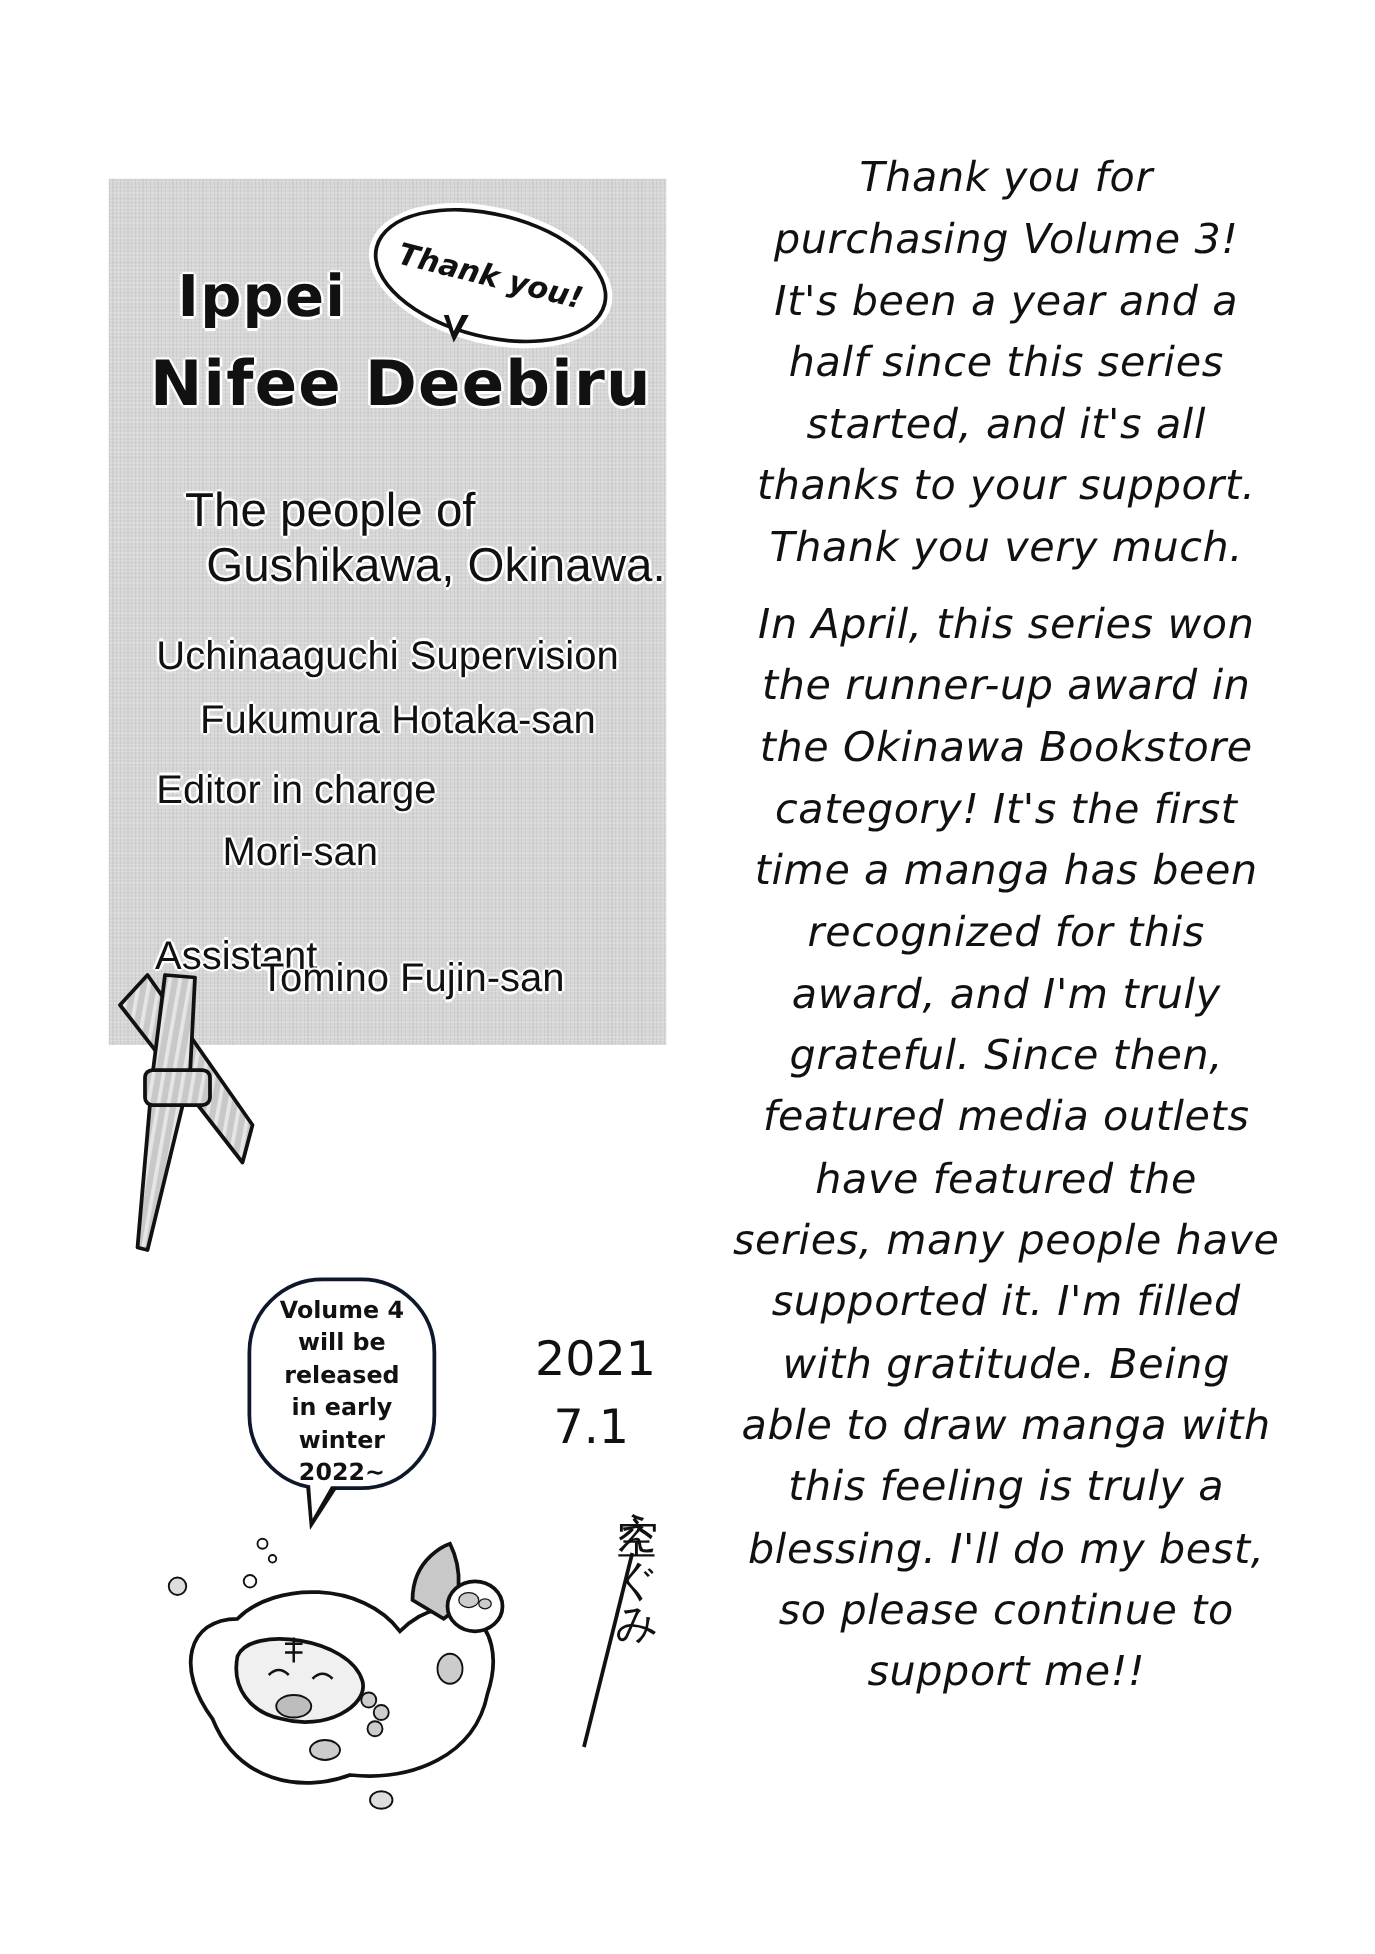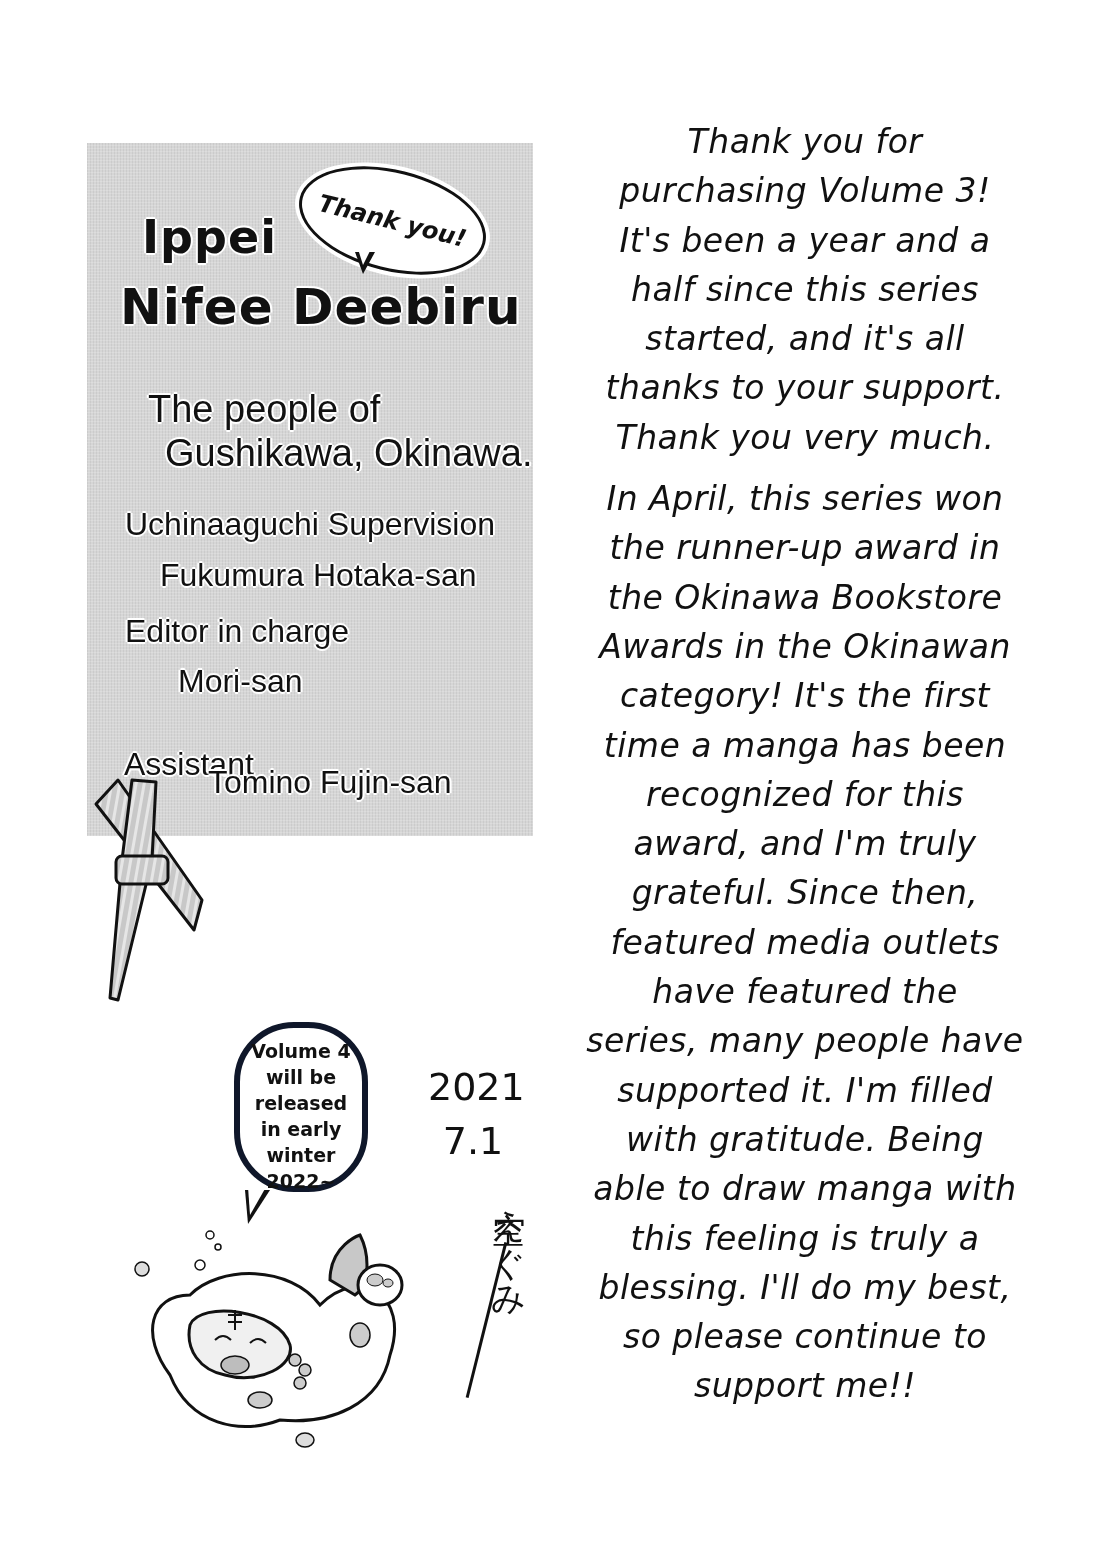--- a/index.html
+++ b/index.html
@@ -37,24 +37,24 @@
       border-left: 5px solid transparent; border-right: 8px solid transparent; border-top: 16px solid #fff;
     }
     .message {
       position: absolute; left: 565px; top: 117px; width: 480px;
       font-family: "DejaVu Sans", sans-serif; font-style: italic; font-size: 33px; line-height: 49.3px;
       text-align: center; color: #111; letter-spacing: 0.5px;
     }
     .message .para { display: block; }
     .message .gap { display: block; height: 12px; }
     .vol-bubble {
-      position: absolute; left: 198px; top: 1022px; width: 134px; height: 170px;
-      border: 6px solid #0f172a; border-radius: 60px; background: #fff;
+      position: absolute; left: 198px; top: 1022px; width: 151px; height: 170px;
+      border: 3px solid #0f172a; border-radius: 60px; background: #fff;
       font-family: "DejaVu Sans", sans-serif; font-weight: bold; font-size: 19px; line-height: 26px;
-      text-align: center; padding-top: 10px; box-sizing: border-box; margin-left: 36px;
+      text-align: center; padding-top: 10px; box-sizing: border-box;
     }
     .vol-tail {
       position: absolute; left: 245px; top: 1190px; width: 0; height: 0;
       border-left: 3px solid transparent; border-right: 22px solid transparent; border-top: 34px solid #111;
     }
     .vol-tail::after {
       content: ""; position: absolute; left: 0; top: -37px;
       border-left: 2px solid transparent; border-right: 16px solid transparent; border-top: 28px solid #fff;
     }
     .date {
@@ -113,21 +113,20 @@
     <span style="display:block">half since this series</span>
     <span style="display:block">started, and it's all</span>
     <span style="display:block">thanks to your support.</span>
     <span style="display:block">Thank you very much.</span>
   </span>
   <span class="gap"></span>
   <span class="para">
     <span style="display:block">In April, this series won</span>
     <span style="display:block">the runner-up award in</span>
     <span style="display:block">the Okinawa Bookstore</span>
-    <span style="display:block">Awards in the Okinawan</span>
     <span style="display:block">category! It's the first</span>
     <span style="display:block">time a manga has been</span>
     <span style="display:block">recognized for this</span>
     <span style="display:block">award, and I'm truly</span>
     <span style="display:block">grateful. Since then,</span>
     <span style="display:block">featured media outlets</span>
     <span style="display:block">have featured the</span>
     <span style="display:block">series, many people have</span>
     <span style="display:block">supported it. I'm filled</span>
     <span style="display:block">with gratitude. Being</span>

